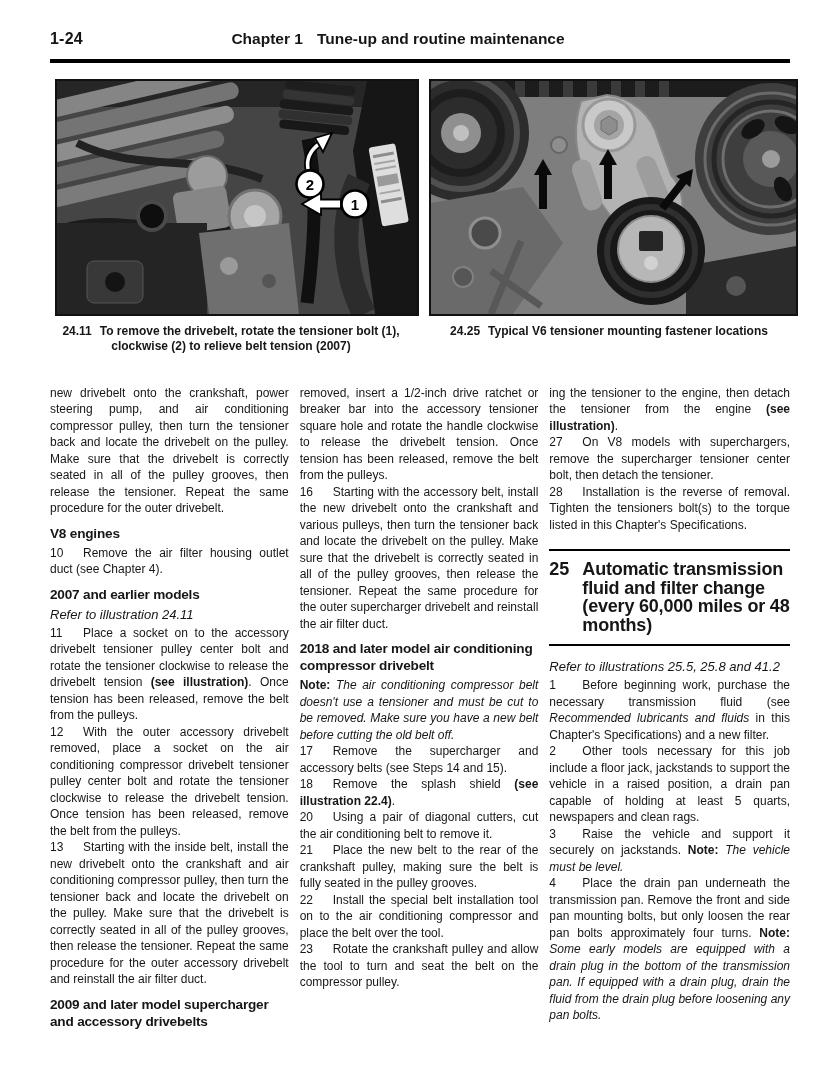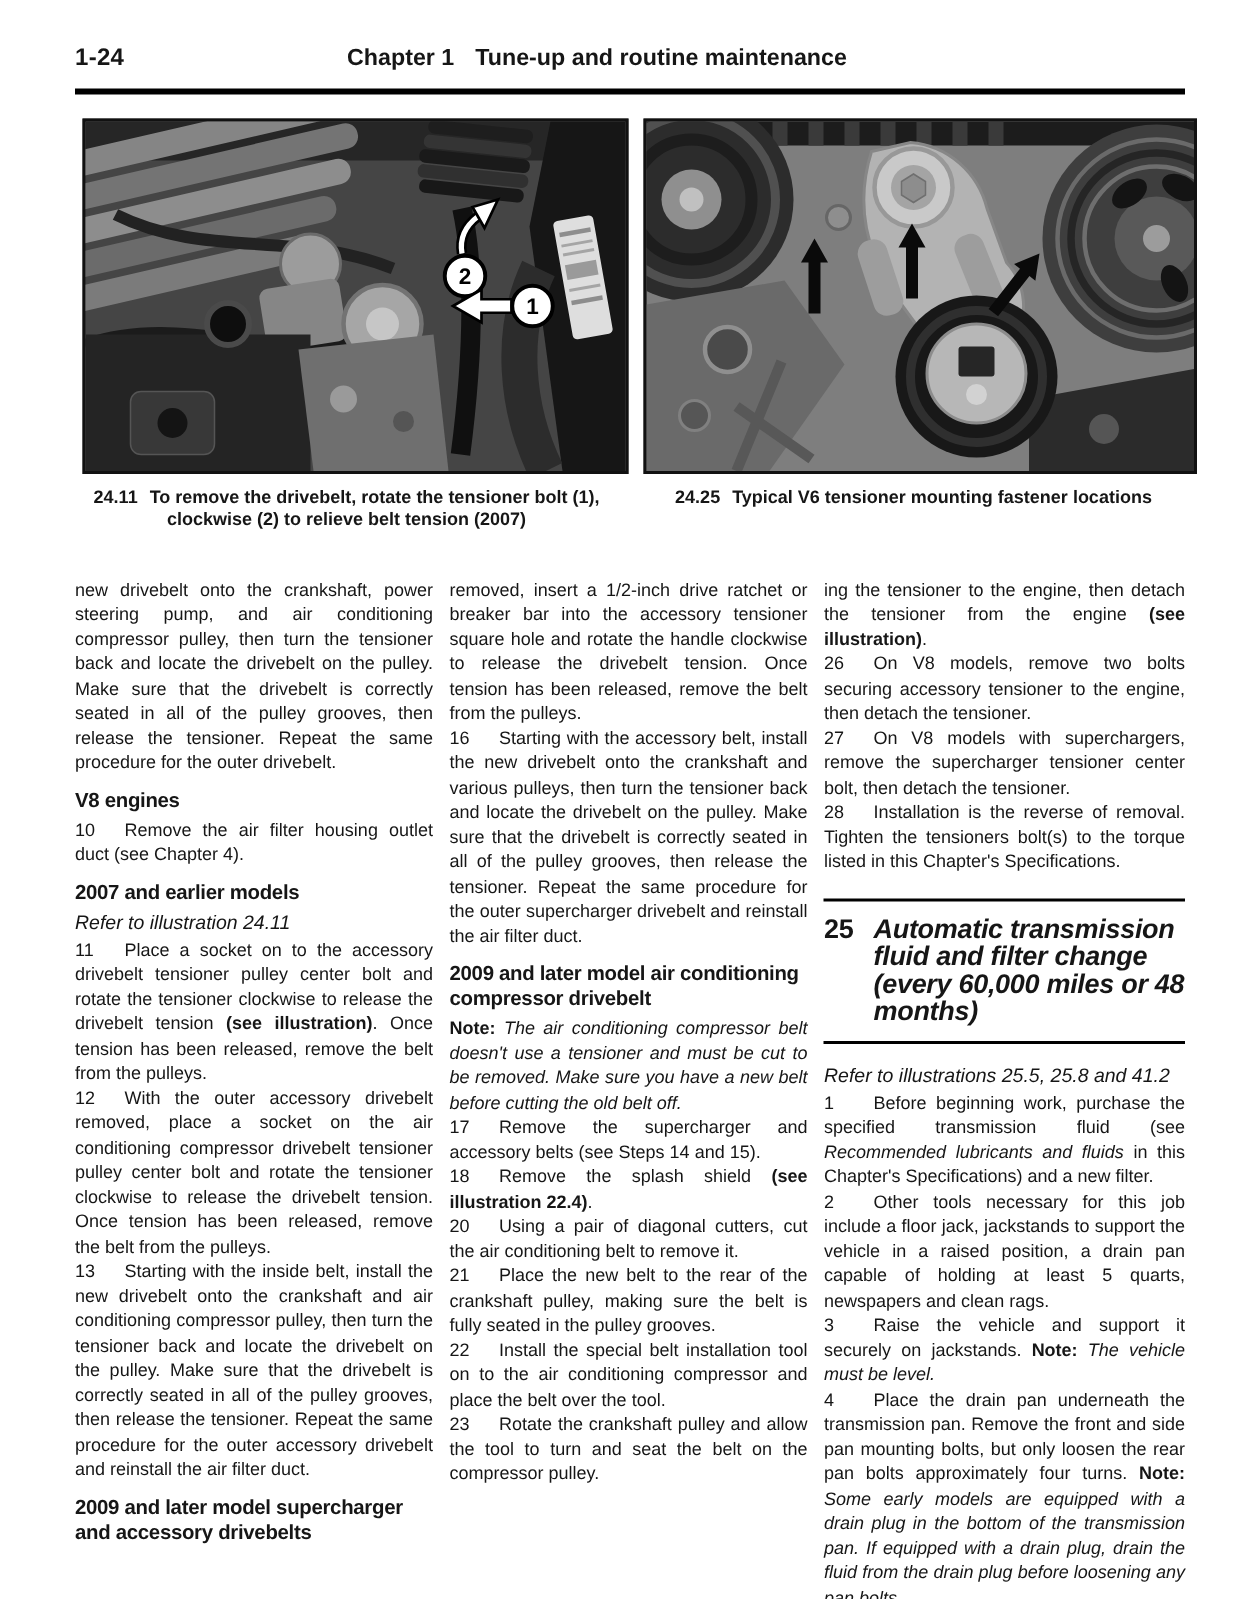--- a/index.html
+++ b/index.html
@@ -22,21 +22,21 @@
   .col{width:240px;}
   .col:last-child{width:242px;}
   .para{margin:0;text-align:justify;font-size:12px;line-height:16.5px;}
   .stepnum{display:inline-block;min-width:33px;}
   .b{font-weight:bold;}
   .i{font-style:italic;}
   .subhead{font-size:13.6px;font-weight:bold;line-height:17px;margin:8px 0 3px;letter-spacing:-.2px;}
   .ref{font-style:italic;font-size:13px;line-height:17px;margin:0 0 2px;}
   .secbox{display:flex;border-top:2.5px solid #000;border-bottom:2.5px solid #000;padding:9px 0 10px;margin:16px 0 12px;font-weight:bold;font-size:18px;line-height:18.5px;letter-spacing:-.2px;}
   .secbox .secnum{width:33px;flex-shrink:0;}
-  .secbox .sectitle{flex:1;font-style:italic;}
+  .secbox .sectitle{flex:1;}
 </style>
 </head>
 <body>
 
 <div class="page">
   <div class="inner">
 
     <div class="hdr">
       <span class="pagenum">1-24</span>
       <span class="chap"><span class="chnum">Chapter 1</span><span>Tune-up and routine maintenance</span></span>
@@ -187,40 +187,39 @@
           <h3 class="subhead">2007 and earlier models</h3>
           <p class="ref">Refer to illustration 24.11</p>
           <p class="para"><span class="stepnum">11</span><span>Place a socket on to the accessory drivebelt tensioner pulley center bolt and rotate the tensioner clockwise to release the drivebelt tension </span><span class="b">(see illustration)</span><span>. Once tension has been released, remove the belt from the pulleys.</span></p>
           <p class="para"><span class="stepnum">12</span><span>With the outer accessory drivebelt removed, place a socket on the air conditioning compressor drivebelt tensioner pulley center bolt and rotate the tensioner clockwise to release the drivebelt tension. Once tension has been released, remove the belt from the pulleys.</span></p>
           <p class="para"><span class="stepnum">13</span><span>Starting with the inside belt, install the new drivebelt onto the crankshaft and air conditioning compressor pulley, then turn the tensioner back and locate the drivebelt on the pulley. Make sure that the drivebelt is correctly seated in all of the pulley grooves, then release the tensioner. Repeat the same procedure for the outer accessory drivebelt and reinstall the air filter duct.</span></p>
           <h3 class="subhead">2009 and later model supercharger and accessory drivebelts</h3>
         </div>
       <div class="col">
           <p class="para"><span>removed, insert a 1/2-inch drive ratchet or breaker bar into the accessory tensioner square hole and rotate the handle clockwise to release the drivebelt tension. Once tension has been released, remove the belt from the pulleys.</span></p>
           <p class="para"><span class="stepnum">16</span><span>Starting with the accessory belt, install the new drivebelt onto the crankshaft and various pulleys, then turn the tensioner back and locate the drivebelt on the pulley. Make sure that the drivebelt is correctly seated in all of the pulley grooves, then release the tensioner. Repeat the same procedure for the outer supercharger drivebelt and reinstall the air filter duct.</span></p>
-          <h3 class="subhead">2009 and later model air conditioning compressor drivebelt</h3>
+          <h3 class="subhead">2018 and later model air conditioning compressor drivebelt</h3>
           <p class="para"><span class="b">Note: </span><span class="i">The air conditioning compressor belt doesn't use a tensioner and must be cut to be removed. Make sure you have a new belt before cutting the old belt off.</span></p>
           <p class="para"><span class="stepnum">17</span><span>Remove the supercharger and accessory belts (see Steps 14 and 15).</span></p>
           <p class="para"><span class="stepnum">18</span><span>Remove the splash shield </span><span class="b">(see illustration 22.4)</span><span>.</span></p>
           <p class="para"><span class="stepnum">20</span><span>Using a pair of diagonal cutters, cut the air conditioning belt to remove it.</span></p>
           <p class="para"><span class="stepnum">21</span><span>Place the new belt to the rear of the crankshaft pulley, making sure the belt is fully seated in the pulley grooves.</span></p>
           <p class="para"><span class="stepnum">22</span><span>Install the special belt installation tool on to the air conditioning compressor and place the belt over the tool.</span></p>
           <p class="para"><span class="stepnum">23</span><span>Rotate the crankshaft pulley and allow the tool to turn and seat the belt on the compressor pulley.</span></p>
         </div>
       <div class="col">
           <p class="para"><span>ing the tensioner to the engine, then detach the tensioner from the engine </span><span class="b">(see illustration)</span><span>.</span></p>
-          <p class="para"><span class="stepnum">26</span><span>On V8 models, remove two bolts securing accessory tensioner to the engine, then detach the tensioner.</span></p>
           <p class="para"><span class="stepnum">27</span><span>On V8 models with superchargers, remove the supercharger tensioner center bolt, then detach the tensioner.</span></p>
           <p class="para"><span class="stepnum">28</span><span>Installation is the reverse of removal. Tighten the tensioners bolt(s) to the torque listed in this Chapter's Specifications.</span></p>
           <div class="secbox">
             <span class="secnum">25</span>
             <span class="sectitle">Automatic transmission fluid and filter change (every 60,000 miles or 48 months)</span>
           </div>
           <p class="ref">Refer to illustrations 25.5, 25.8 and 41.2</p>
-          <p class="para"><span class="stepnum">1</span><span>Before beginning work, purchase the specified transmission fluid (see </span><span class="i">Recommended lubricants and fluids</span><span> in this Chapter's Specifications) and a new filter.</span></p>
+          <p class="para"><span class="stepnum">1</span><span>Before beginning work, purchase the necessary transmission fluid (see </span><span class="i">Recommended lubricants and fluids</span><span> in this Chapter's Specifications) and a new filter.</span></p>
           <p class="para"><span class="stepnum">2</span><span>Other tools necessary for this job include a floor jack, jackstands to support the vehicle in a raised position, a drain pan capable of holding at least 5 quarts, newspapers and clean rags.</span></p>
           <p class="para"><span class="stepnum">3</span><span>Raise the vehicle and support it securely on jackstands. </span><span class="b">Note: </span><span class="i">The vehicle must be level.</span></p>
           <p class="para"><span class="stepnum">4</span><span>Place the drain pan underneath the transmission pan. Remove the front and side pan mounting bolts, but only loosen the rear pan bolts approximately four turns. </span><span class="b">Note: </span><span class="i">Some early models are equipped with a drain plug in the bottom of the transmission pan. If equipped with a drain plug, drain the fluid from the drain plug before loosening any pan bolts.</span></p>
         </div>
     </div>
 
   </div>
 </div>
 
 </body></html>

